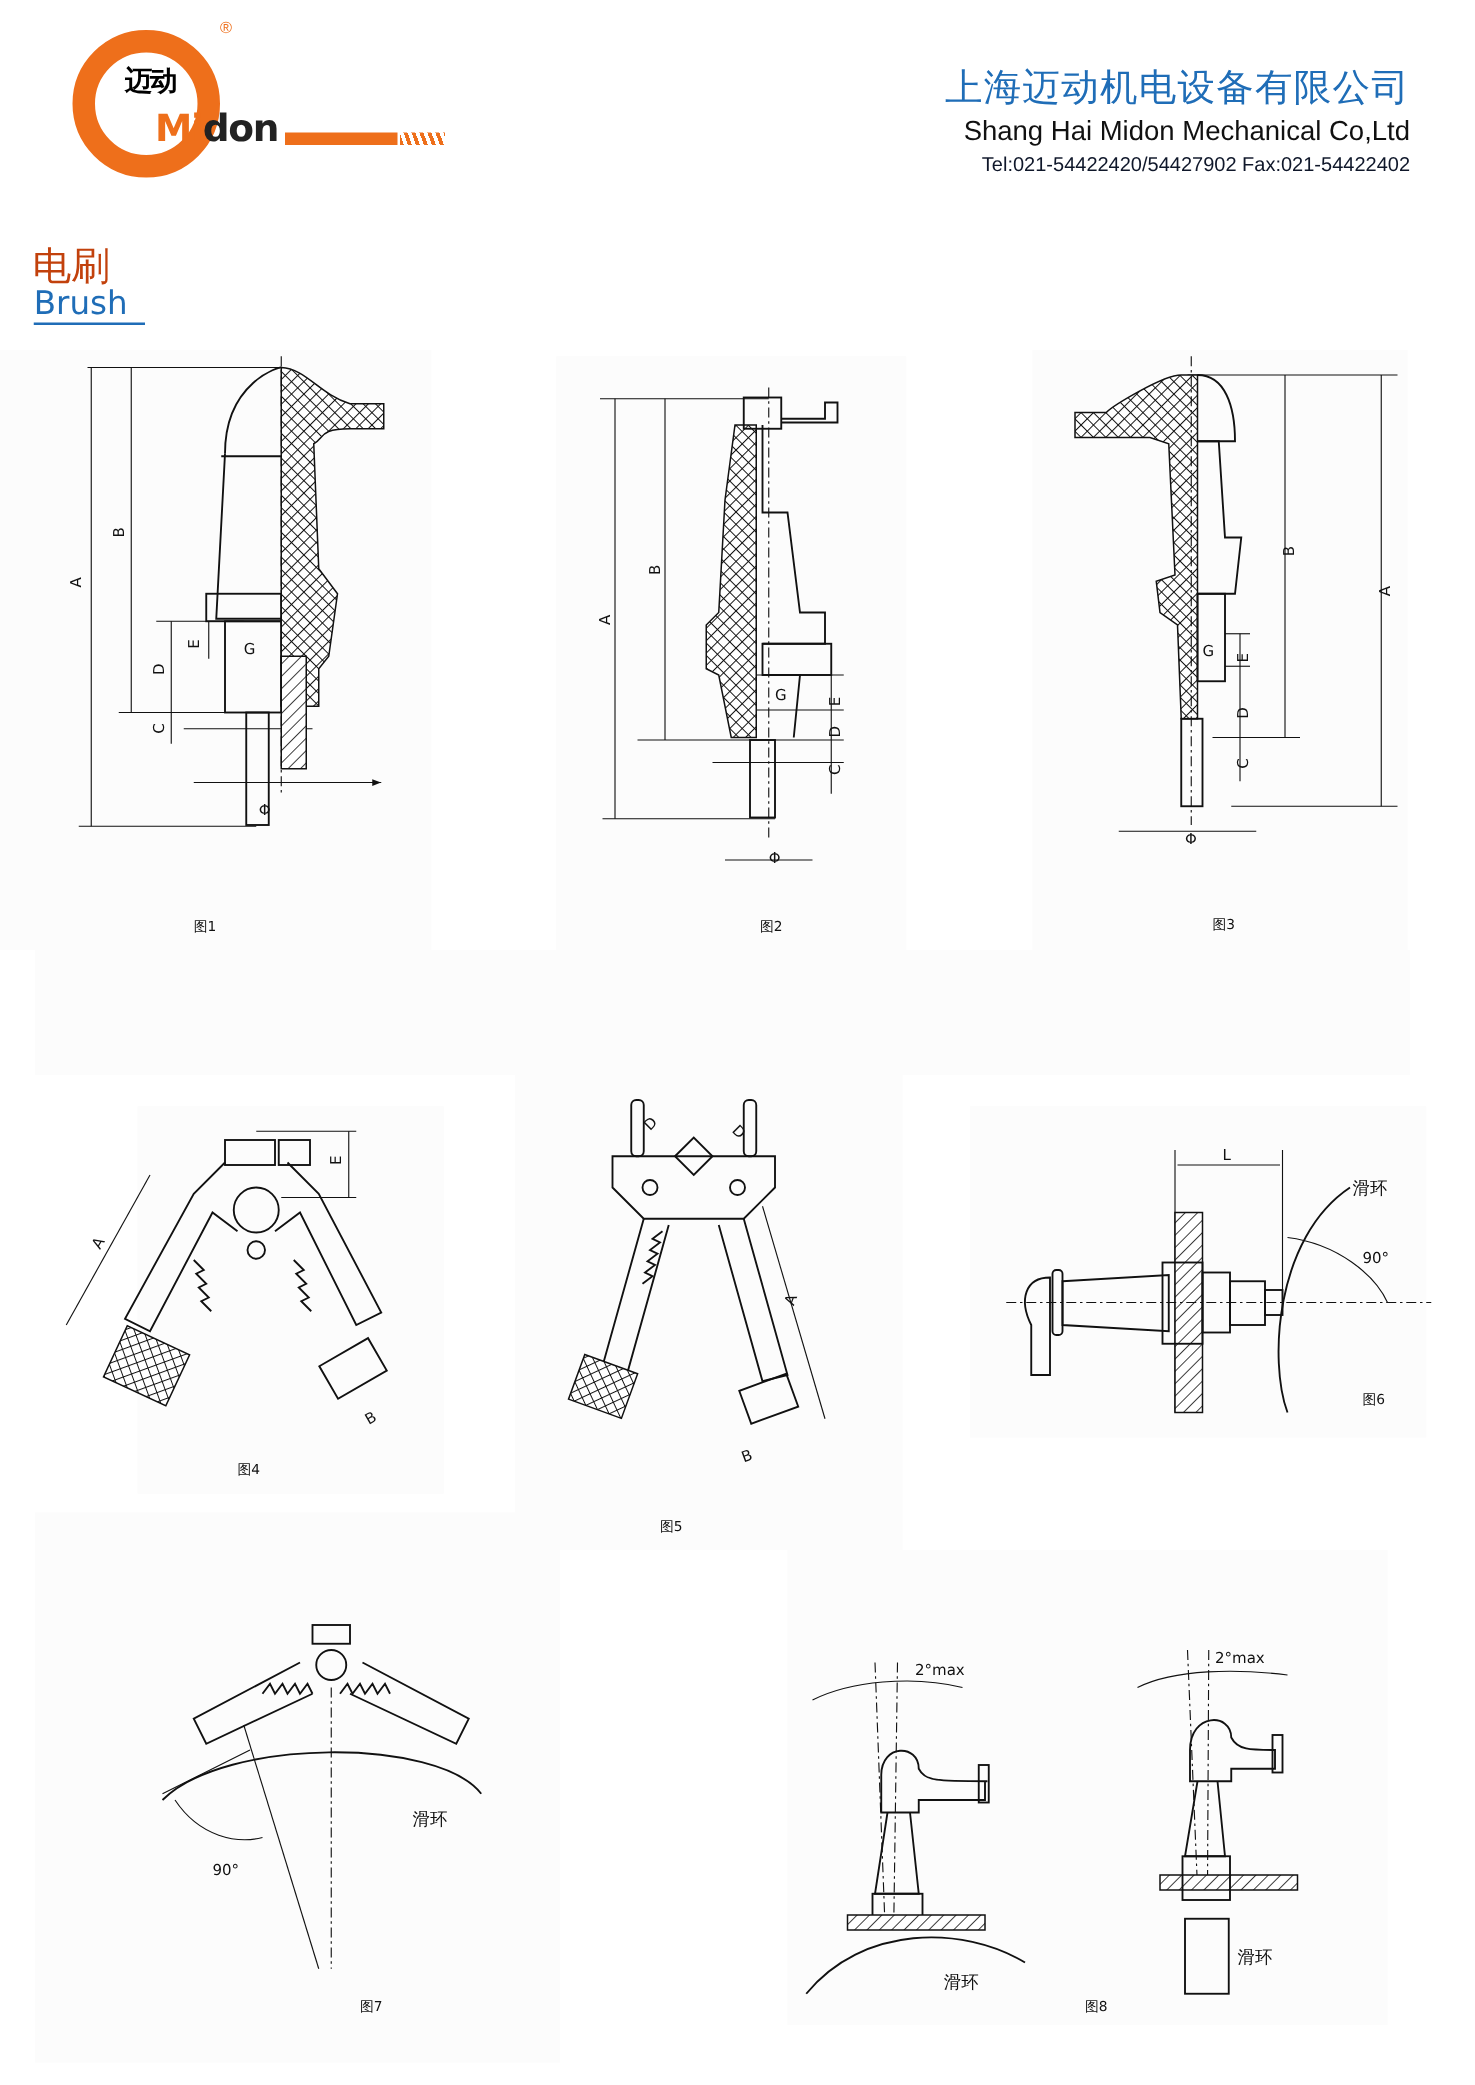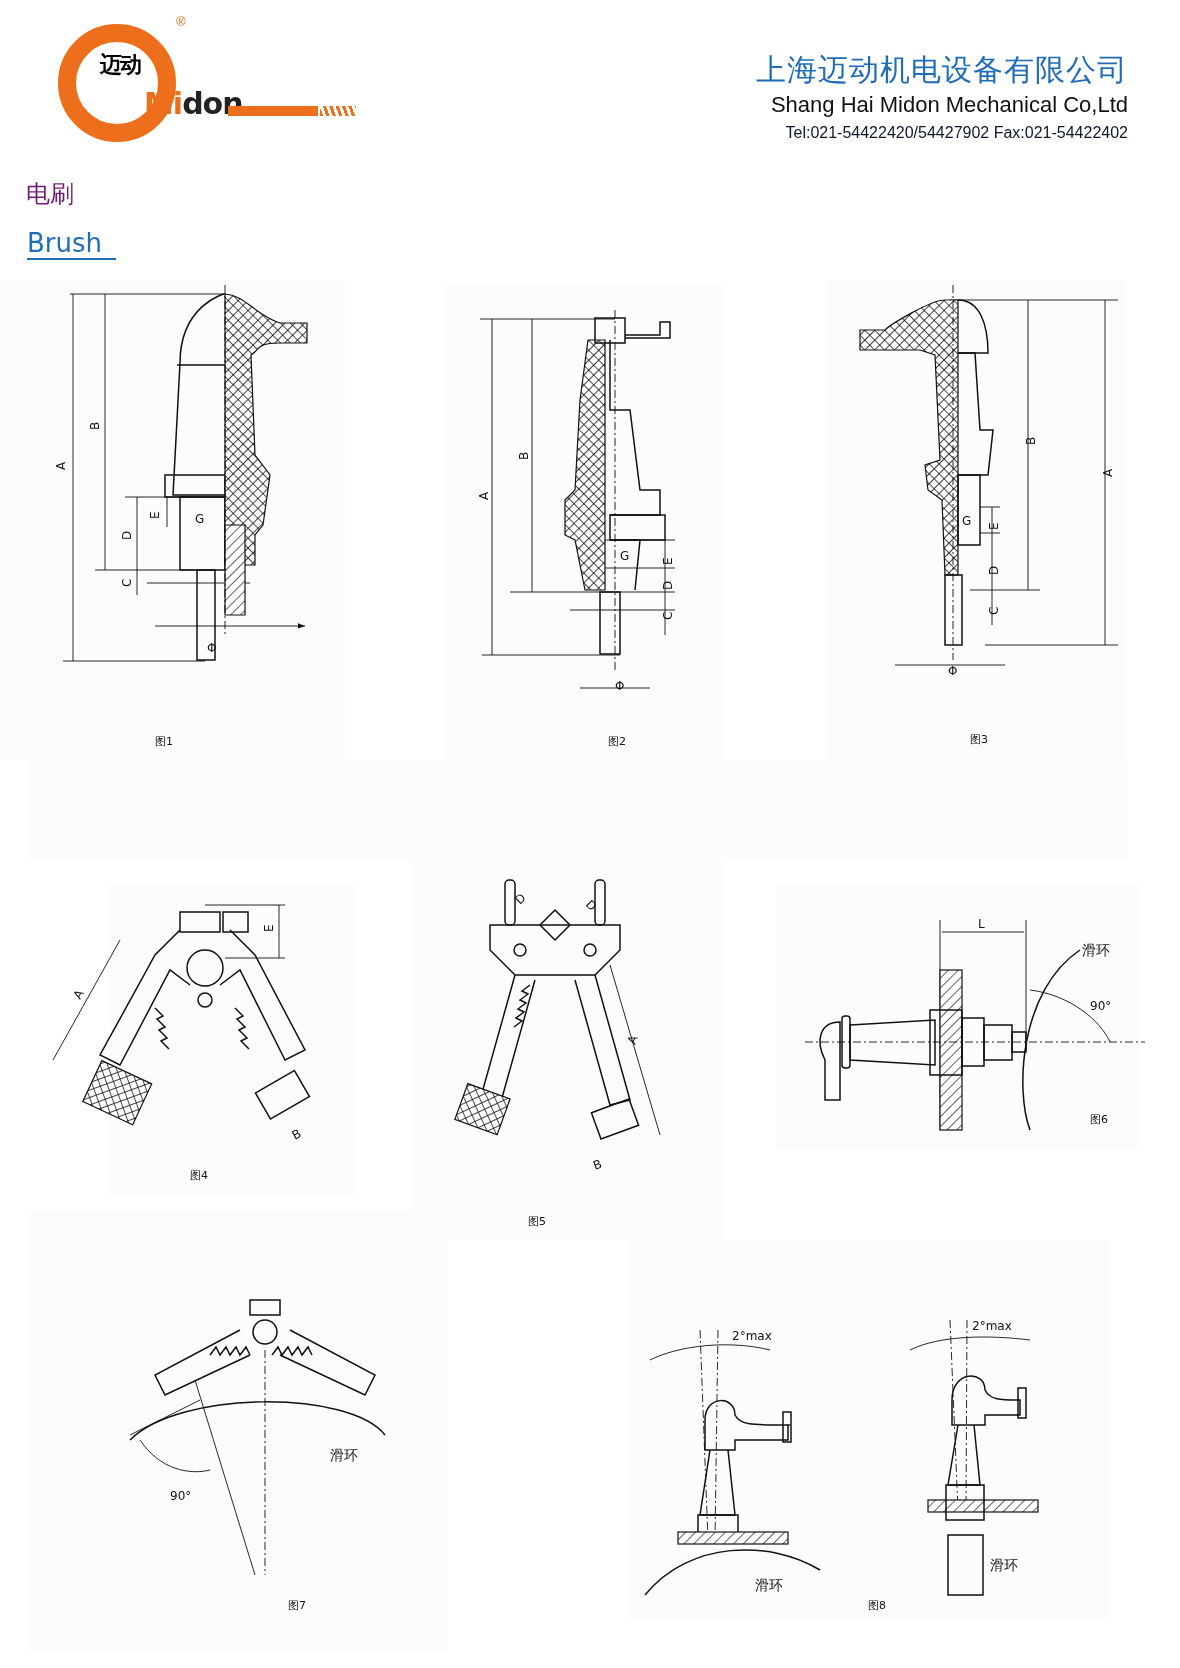--- a/index.html
+++ b/index.html
@@ -2,29 +2,29 @@
 <html><head>
 <meta charset="utf-8">
 <style>
   html,body{margin:0;padding:0;background:#fff;}
   body{width:1180px;height:1668px;position:relative;overflow:hidden;font-family:"Liberation Sans",sans-serif;color:#111;}
   .abs{position:absolute;}
   
   .logo{left:58px;top:14px;width:300px;height:130px;}
   .logo-ring{left:0;top:10px;width:118px;height:118px;border-radius:50%;border:18px solid #ee6f1b;box-sizing:border-box;}
   .logo-cn{left:42px;top:36px;font-family:"DejaVu Sans",sans-serif;font-weight:bold;font-size:22px;color:#000000;letter-spacing:-2px;}
-  .logo-en{left:66px;top:72px;font-family:"DejaVu Sans",sans-serif;font-weight:bold;font-size:30px;color:#222;letter-spacing:-1px;margin-left:20px;}
+  .logo-en{left:66px;top:72px;font-family:"DejaVu Sans",sans-serif;font-weight:bold;font-size:30px;color:#222;letter-spacing:-1px;}
   .logo-en .m{color:#ee6f1b;}
   .logo-bar{left:170px;top:92px;width:90px;height:10px;background:#ee6f1b;}
   .logo-stripes{left:262px;top:92px;width:36px;height:10px;background:repeating-linear-gradient(70deg,#ee6f1b 0 3px,transparent 3px 6px);}
   .logo-reg{left:118px;top:0;font-size:13px;color:#ee6f1b;}
   .co-cn{right:52px;top:50px;font-family:"DejaVu Sans",sans-serif;font-size:30px;color:#1f6db7;letter-spacing:1px;}
   .co-en{right:52px;top:92px;font-size:22px;color:#111;text-align:center;}
   .co-tel{right:52px;top:124px;font-size:16px;color:#0f172a;}
-  .section-cn{left:26px;top:178px;font-family:"DejaVu Sans",sans-serif;font-size:24px;color:#701a75;}
+  .section-cn{left:26px;top:192px;font-family:"DejaVu Sans",sans-serif;font-size:31px;color:#c2410c;}
   .section-en{left:27px;top:228px;font-family:"DejaVu Sans",sans-serif;font-size:26px;color:#1f6db7;border-bottom:2px solid #1f6db7;padding-right:14px;line-height:30px;}
   .panel{background:#fcfcfc;}
   .cap{font-family:"DejaVu Sans",sans-serif;font-size:11px;color:#111;}
   svg{position:absolute;overflow:visible;}
   .ln{stroke:#111;stroke-width:1.5;fill:none;}
   .thin{stroke:#111;stroke-width:0.9;fill:none;}
   .dash{stroke:#111;stroke-width:0.9;fill:none;stroke-dasharray:8 3 2 3;}
   .hatch{fill:url(#cross);stroke:#111;stroke-width:1.2;}
   .diag{fill:url(#diag);stroke:#111;stroke-width:1.2;}
   .lbl{font-family:"DejaVu Sans",sans-serif;font-size:12px;fill:#111;}

